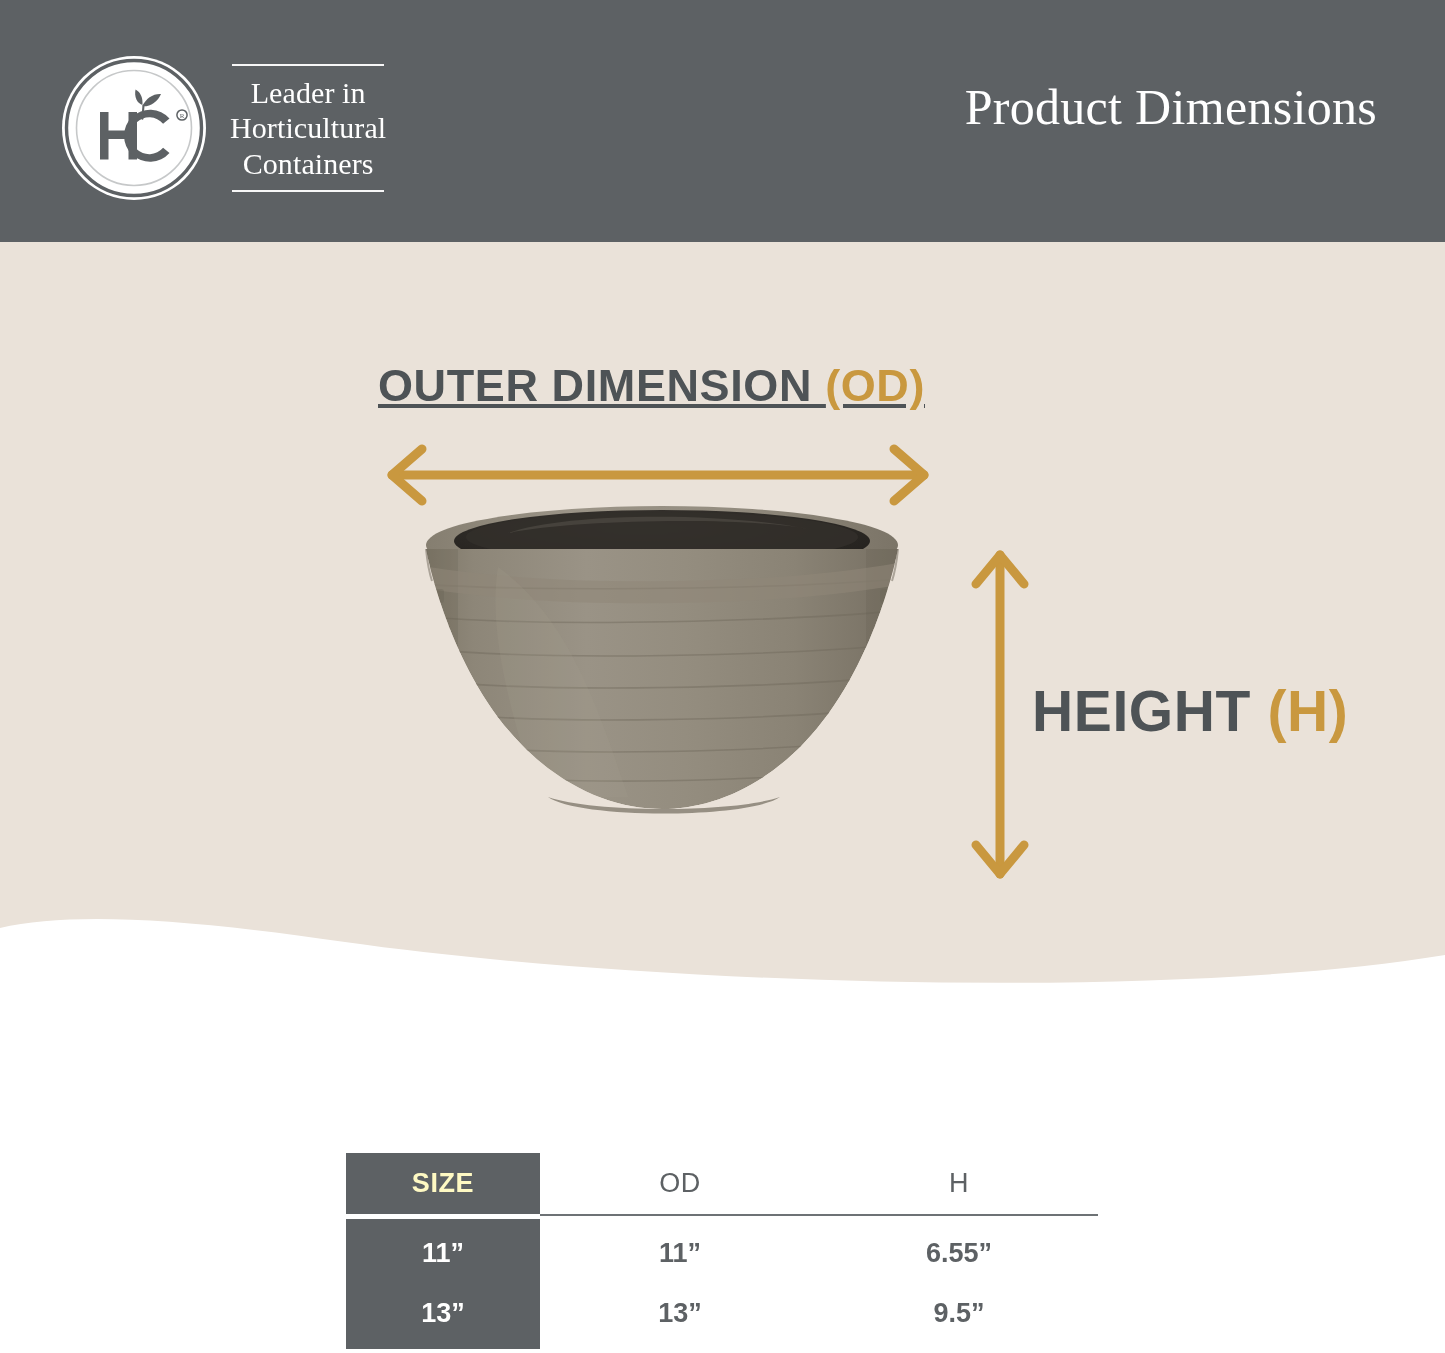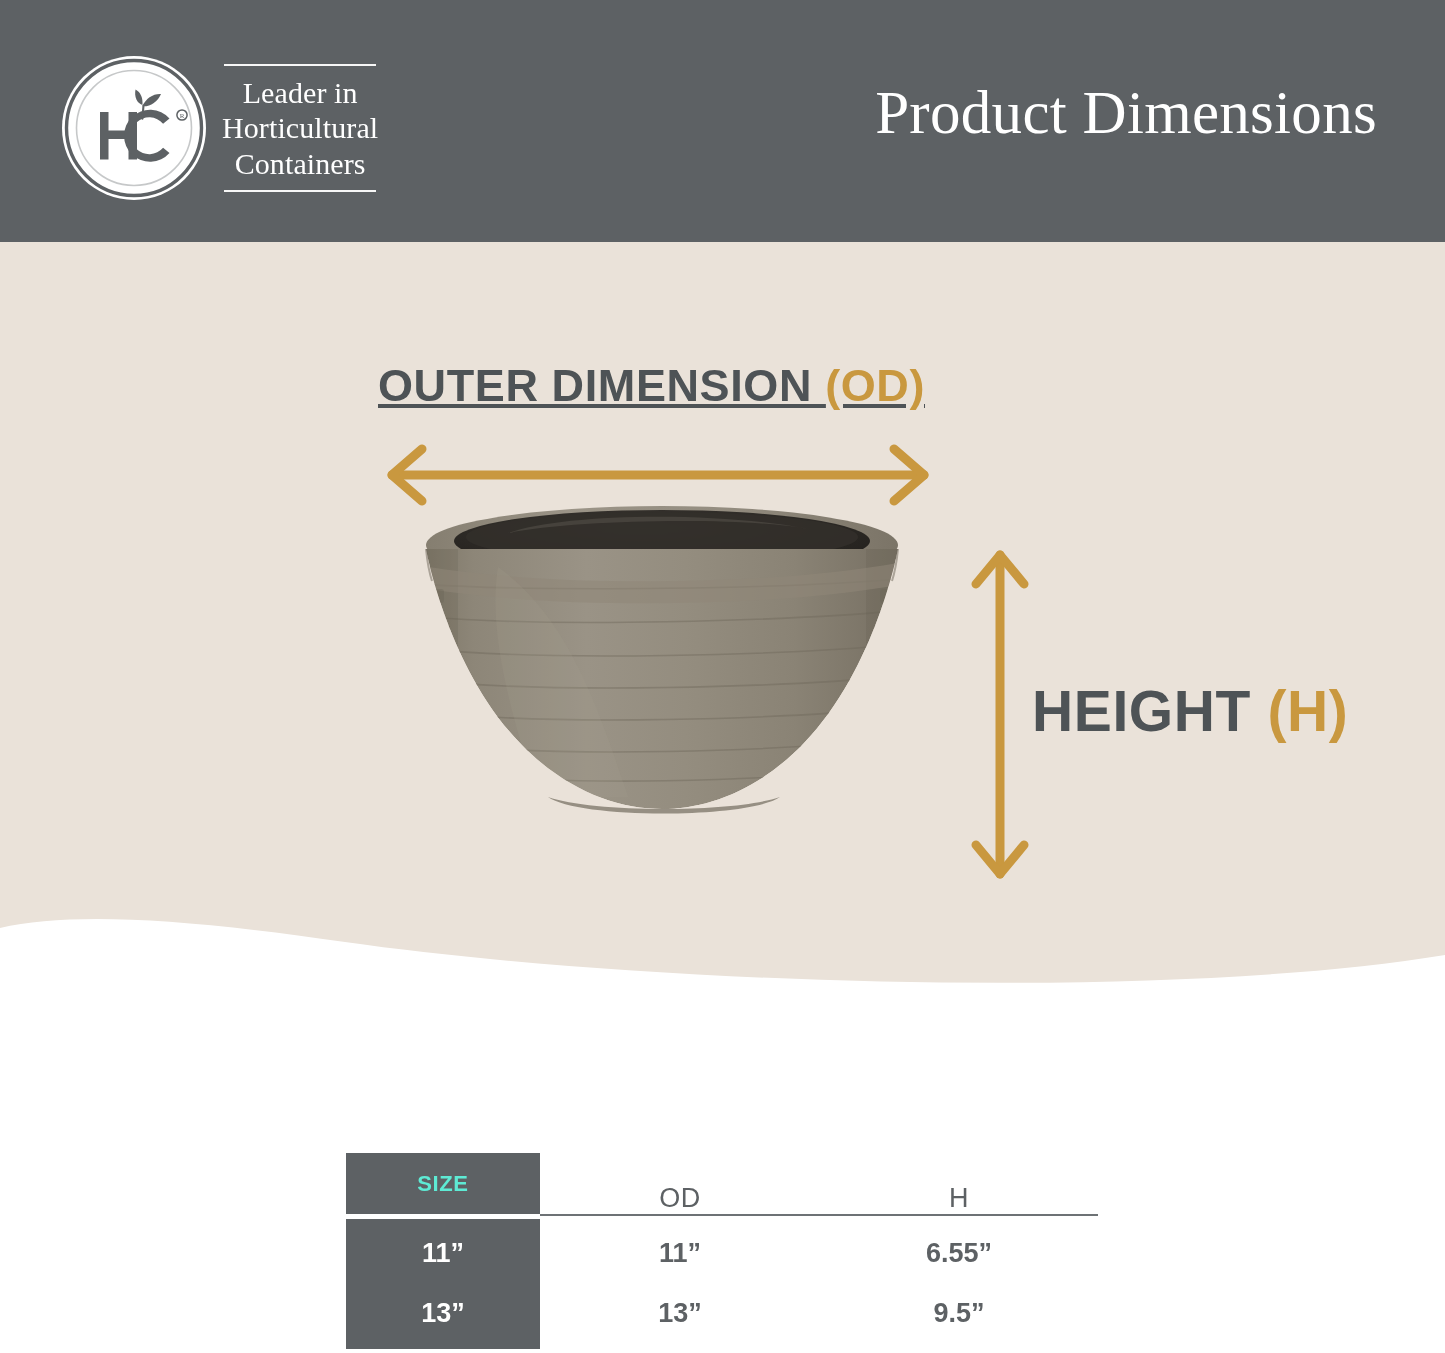--- a/index.html
+++ b/index.html
@@ -33,21 +33,21 @@
     align-items: center;
   }
 
   #brand-logo-mark {
     width: 152px;
     height: 152px;
     flex: 0 0 auto;
   }
 
   #brand-tagline {
-    margin-left: 8px;
+    margin-left: 16px;
     padding: 0 4px;
     display: flex;
     flex-direction: column;
     align-items: center;
     justify-content: center;
   }
   .tagline-rule {
     width: 152px;
     height: 2px;
     background: #ffffff;
@@ -63,21 +63,21 @@
     padding: 9px 0 9px 0;
     letter-spacing: .1px;
   }
 
   #page-title {
     position: absolute;
     right: 68px;
     top: 78px;
     color: #ffffff;
     font-family: "Liberation Serif", serif;
-    font-size: 61px;
+    font-size: 50px;
     font-weight: 400;
     letter-spacing: .3px;
     white-space: nowrap;
   }
 
   
   #stage {
     position: absolute;
     left: 0; top: 242px;
     width: 1445px;
@@ -158,22 +158,22 @@
     position: absolute;
     left: 0; top: 0;
     width: 194px;
     height: 61px;
     background: #5d6164;
     display: flex;
     align-items: center;
     justify-content: center;
   }
   #size-header-label {
-    color: #5eead4;
-    font-size: 22px;
+    color: #fef9c3;
+    font-size: 27px;
     font-weight: 700;
     letter-spacing: .6px;
   }
   #size-body-block {
     position: absolute;
     left: 0; top: 66px;
     width: 194px;
     height: 130px;
     background: #5d6164;
   }
@@ -195,21 +195,21 @@
     top: 61px;
     width: 558px;
     height: 2px;
     background: #6d7275;
   }
   .col-head {
     position: absolute;
     top: 0;
     height: 61px;
     display: flex;
-    align-items: flex-end;
+    align-items: center;
     justify-content: center;
     color: #5d6164;
     font-size: 27px;
     font-weight: 400;
     letter-spacing: .4px;
   }
   .data-cell {
     position: absolute;
     height: 48px;
     display: flex;

